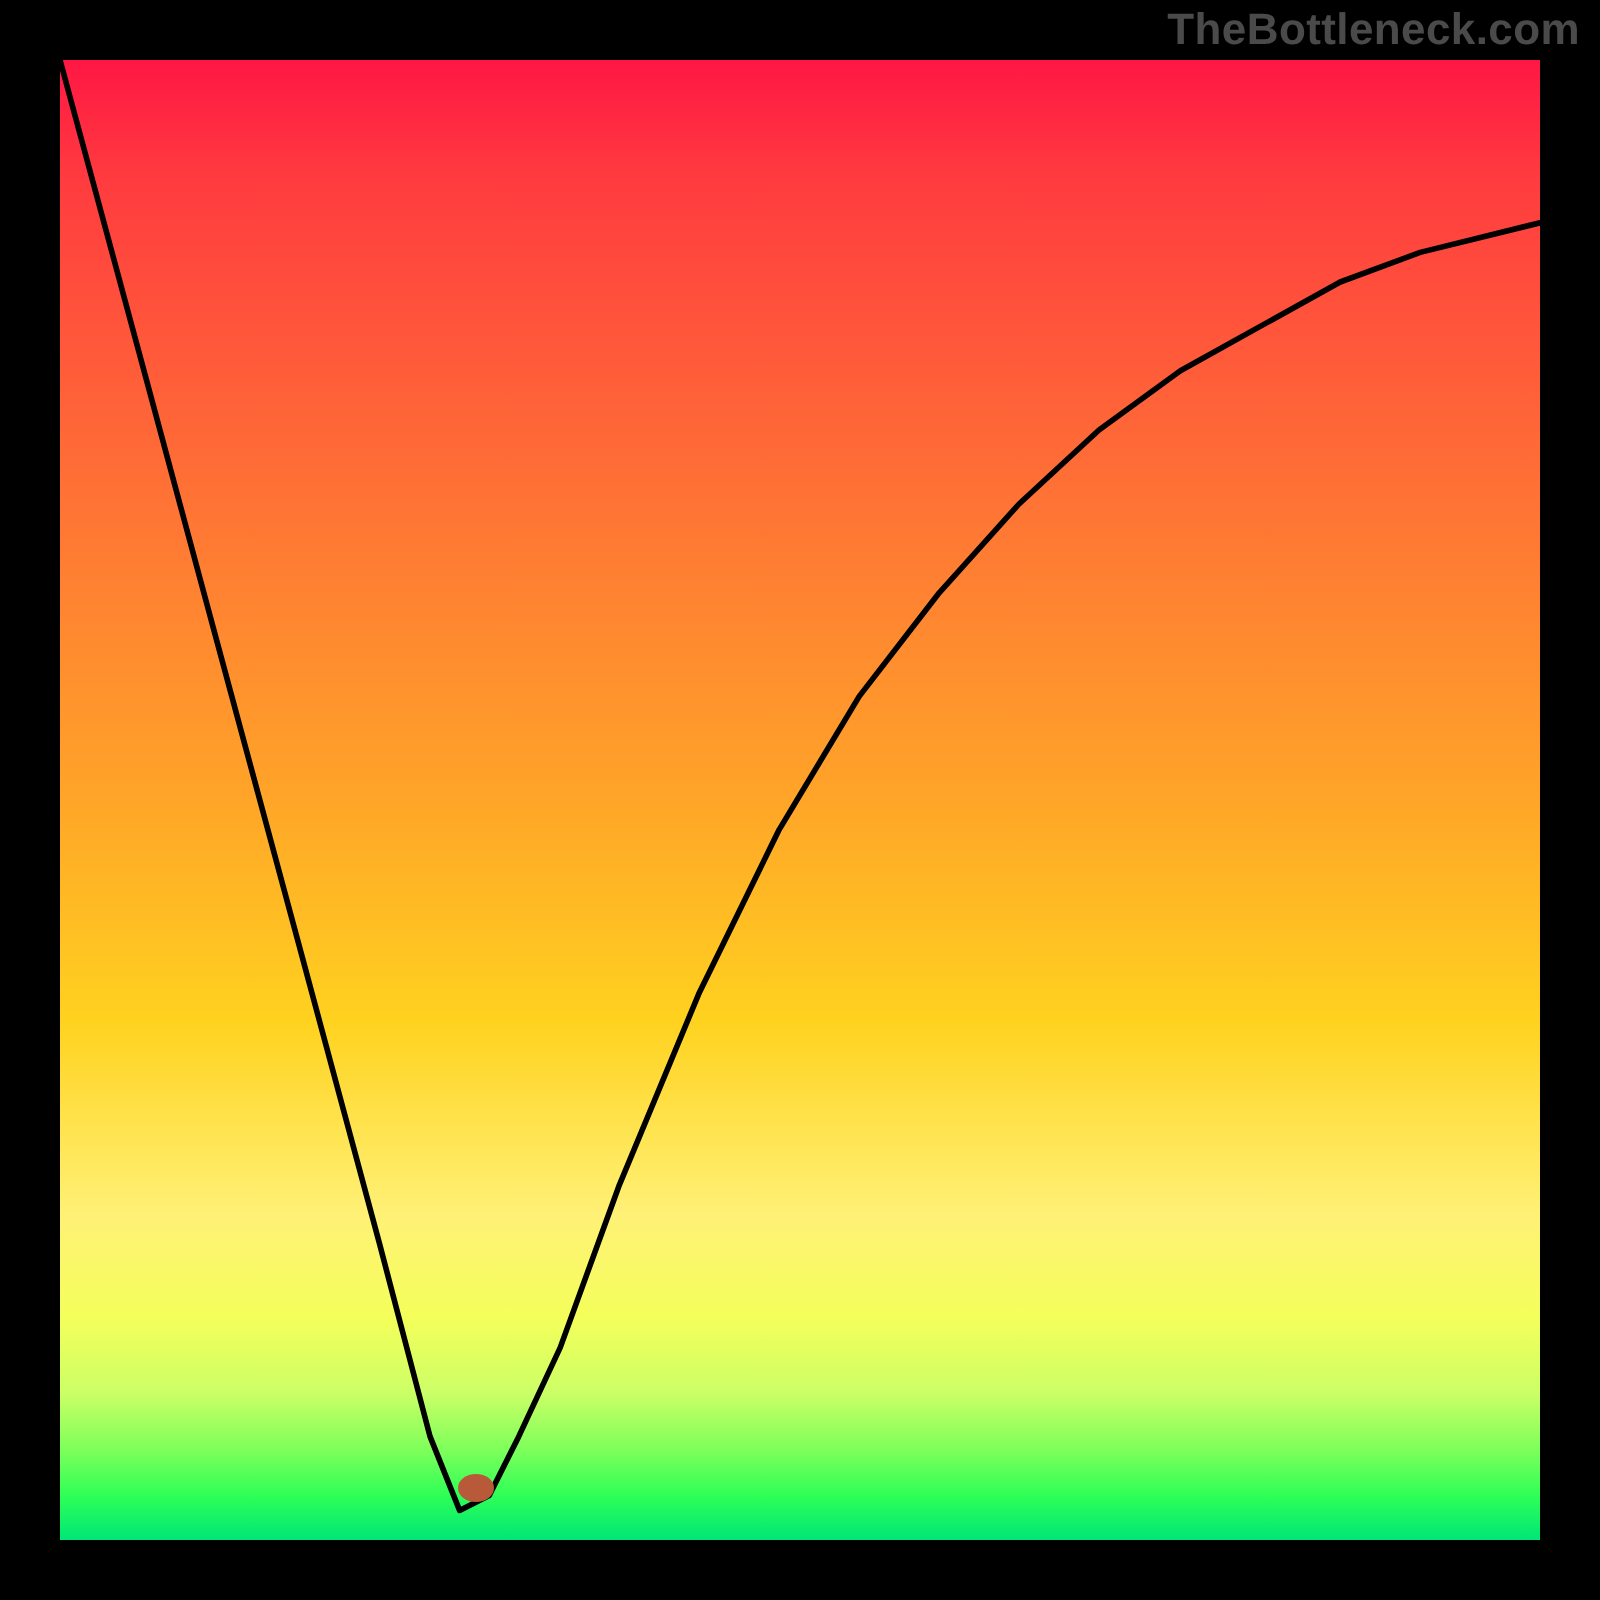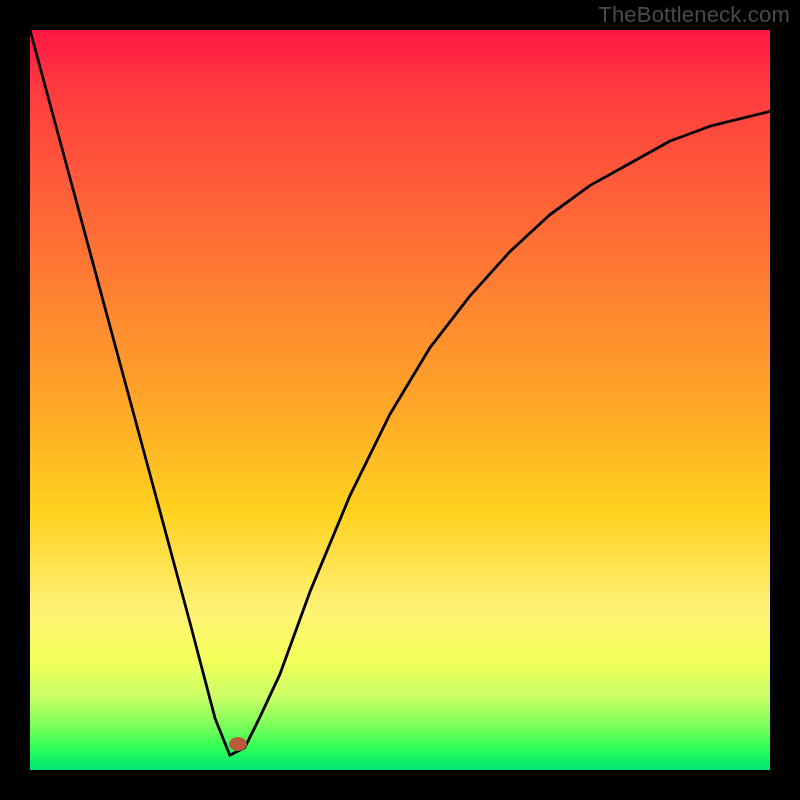--- a/index.html
+++ b/index.html
@@ -46,21 +46,21 @@
     top: 0;
     width: 740px;
     height: 740px;
   }
   .watermark {
     position: absolute;
     top: 2px;
     right: 10px;
     color: #4a4a4a;
     font-size: 22px;
-    font-weight: 400;
+    font-weight: 700;
     letter-spacing: 0.2px;
     user-select: none;
     pointer-events: none;
   }
   .marker {
     position: absolute;
     background: #b85a3a;
     border-radius: 50%;
   }
 </style>

